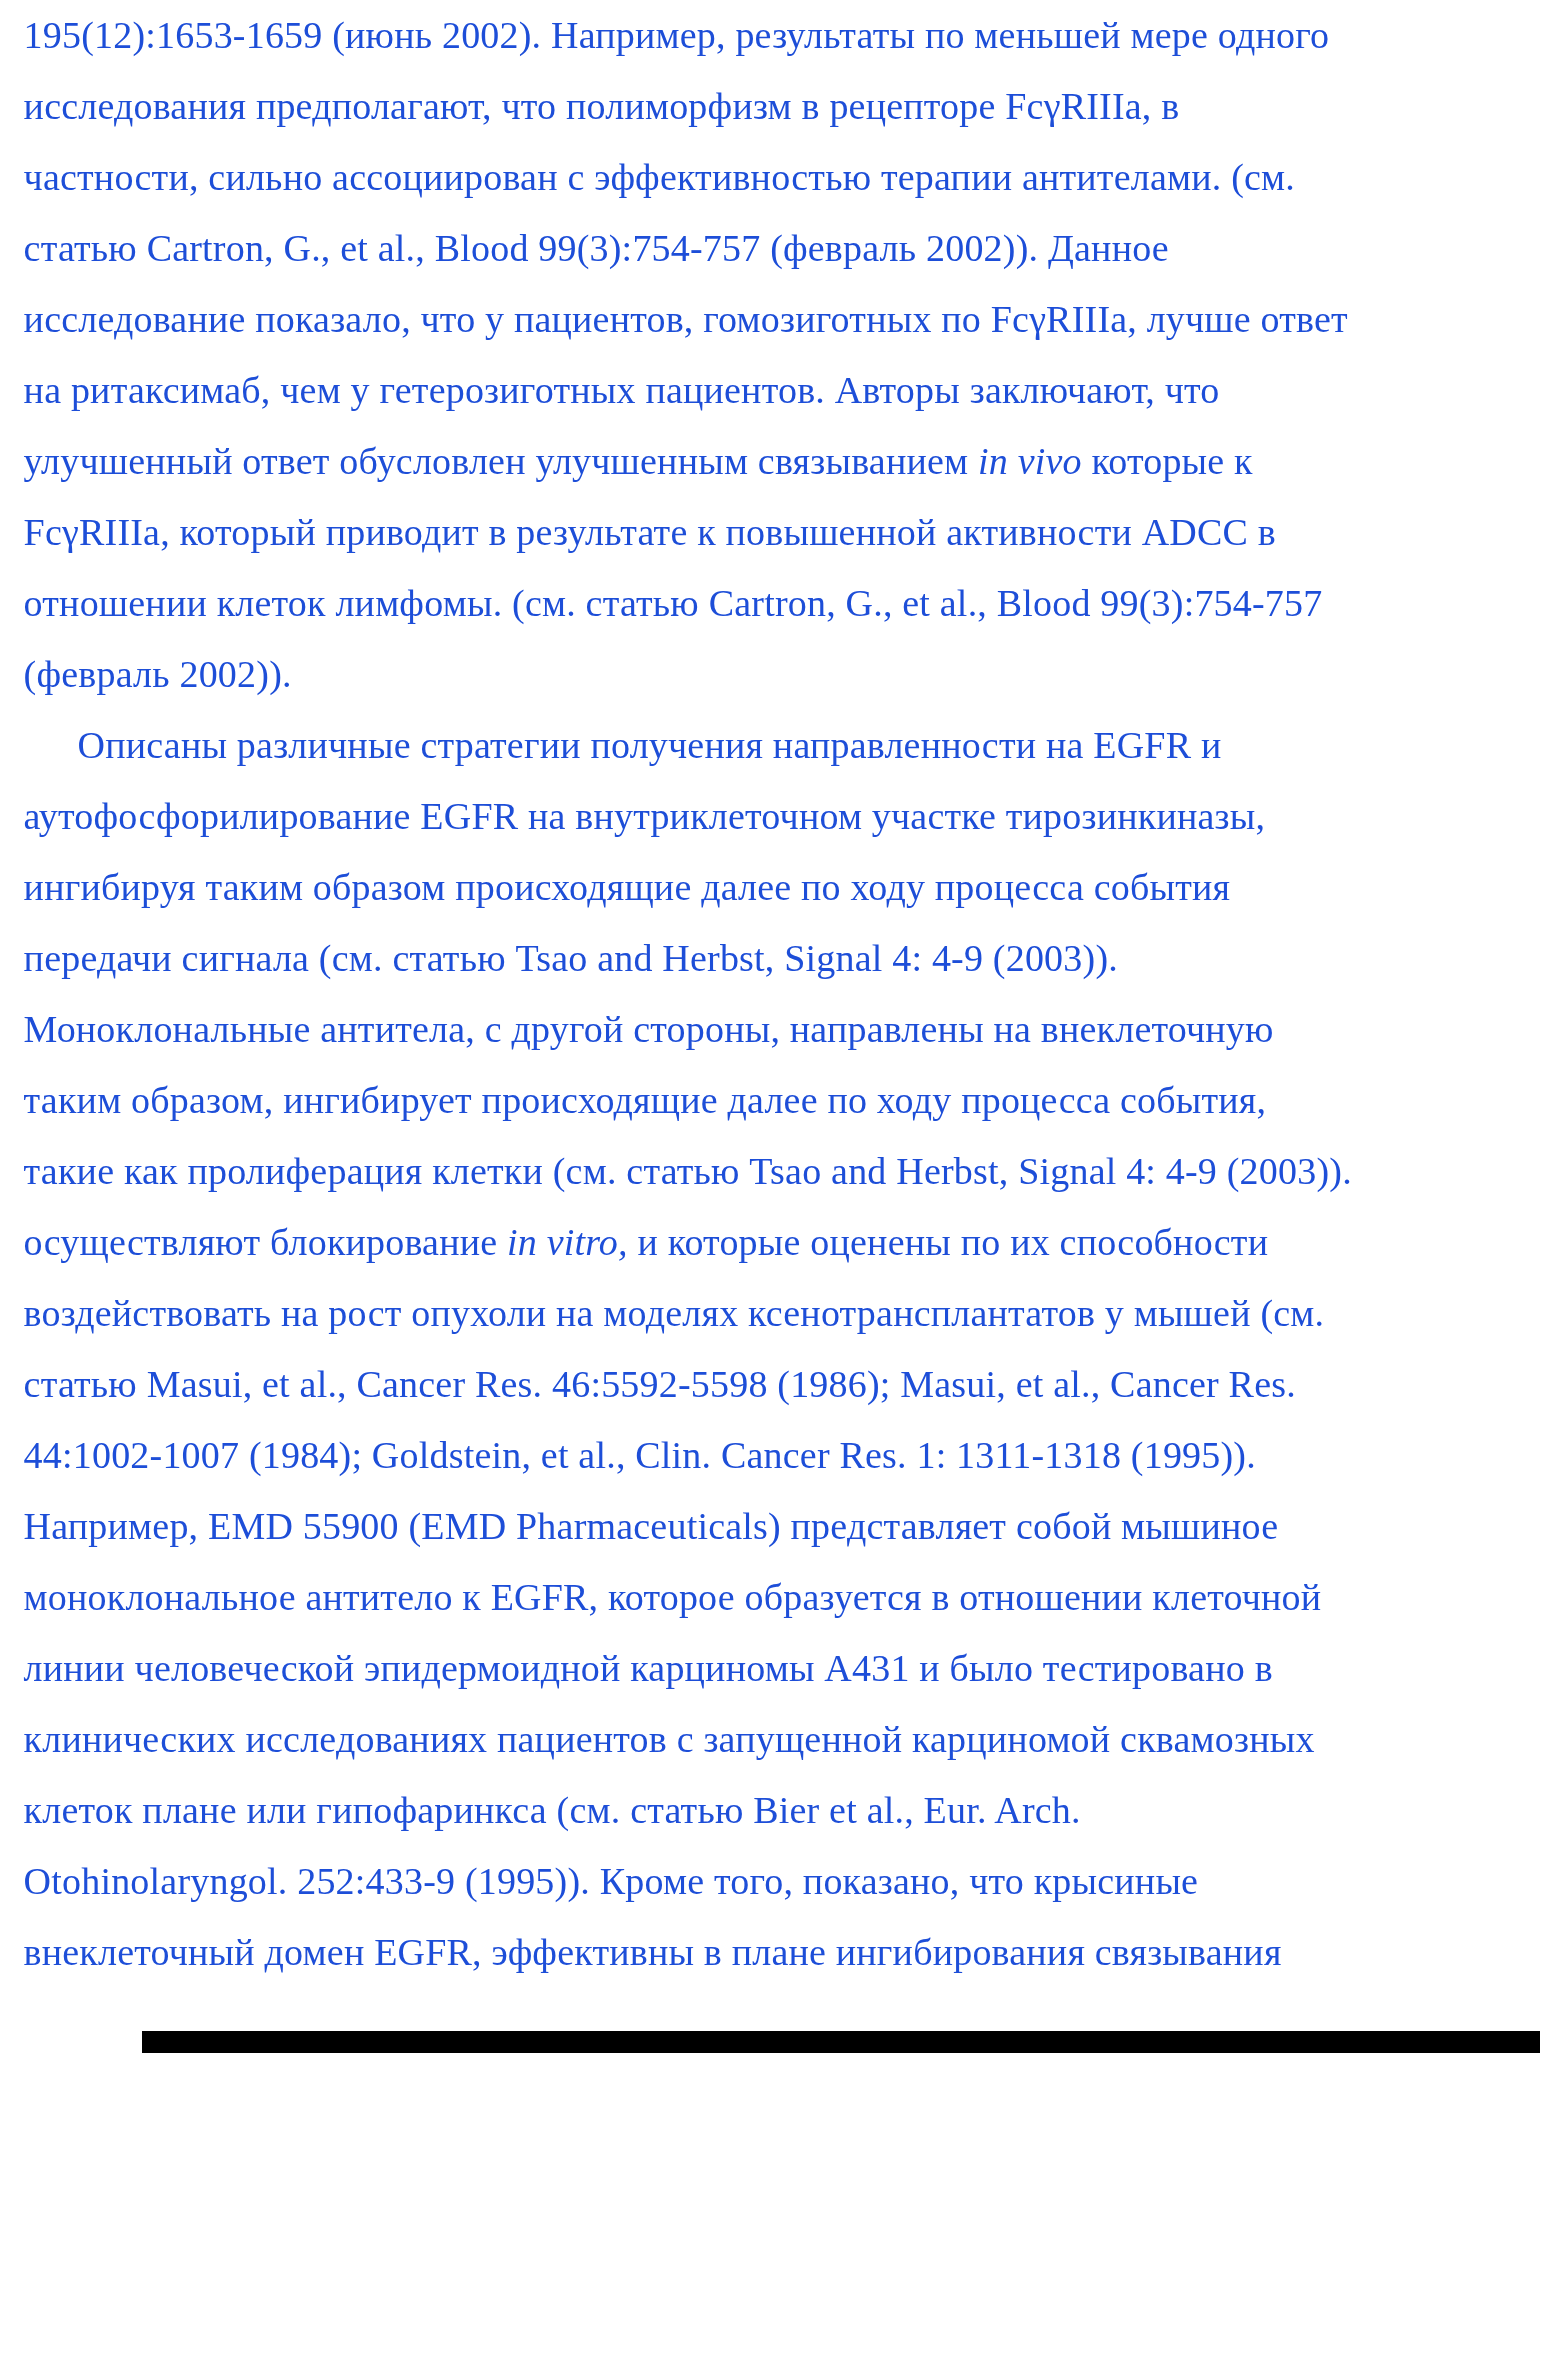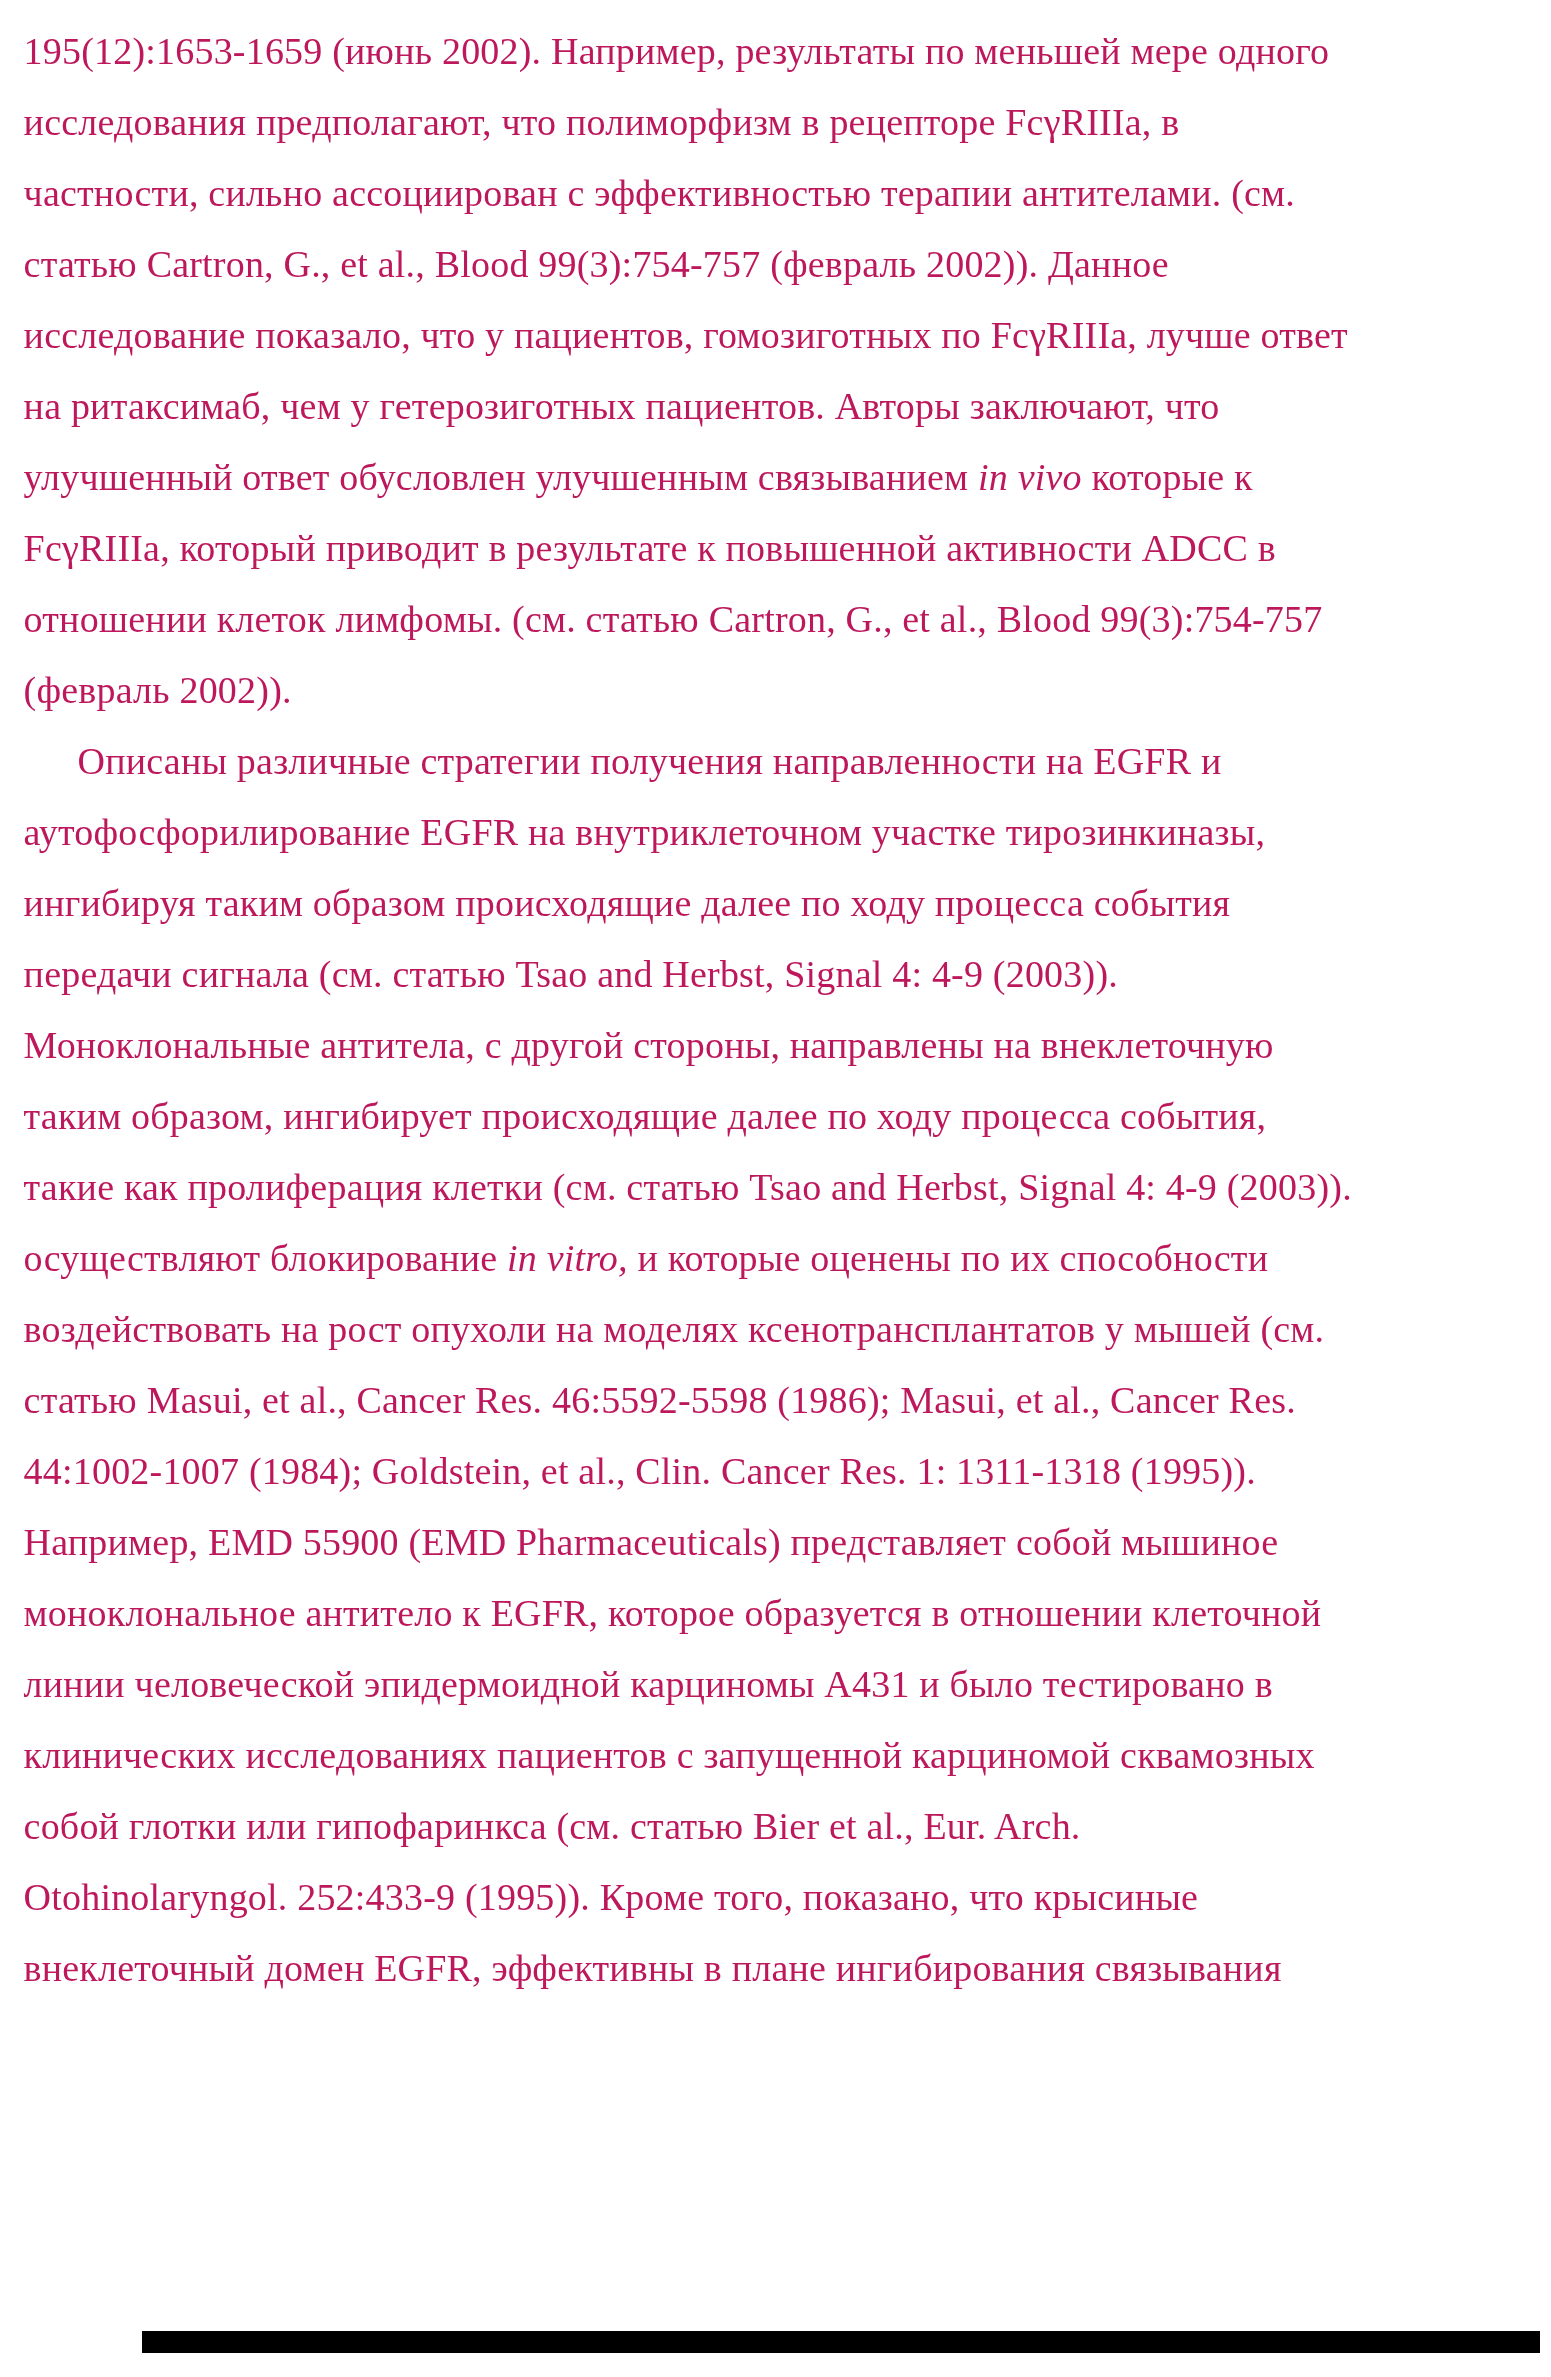--- a/index.html
+++ b/index.html
@@ -8,26 +8,25 @@
     background: #ffffff;
   }
   body {
     width: 1552px;
     height: 2377px;
     overflow: hidden;
   }
   .page {
     position: relative;
     width: 1552px;
-    height: 2337px;
+    height: 2053px;
     background: #ffffff;
     font-family: "Liberation Serif", "DejaVu Serif", serif;
-    color: #be185d;
+    color: #1d4ed8;
     overflow: hidden;
-    margin-top: 16px;
   }
   .content {
     position: absolute;
     top: 0;
     left: 23.6px;
     right: 11.8px;
   }
   .line {
     font-size: 38px;
     line-height: 71px;
@@ -72,19 +71,19 @@
       <div class="line"><span>таким образом, ингибирует происходящие далее по ходу процесса события,</span></div>
       <div class="line"><span>такие как пролиферация клетки (см. статью Tsao and Herbst, Signal 4: 4-9 (2003)).</span></div>
       <div class="line"><span>осуществляют блокирование </span><span class="italic">in vitro,</span><span> и которые оценены по их способности</span></div>
       <div class="line"><span>воздействовать на рост опухоли на моделях ксенотрансплантатов у мышей (см.</span></div>
       <div class="line"><span>статью Masui, et al., Cancer Res. 46:5592-5598 (1986); Masui, et al., Cancer Res.</span></div>
       <div class="line"><span>44:1002-1007 (1984); Goldstein, et al., Clin. Cancer Res. 1: 1311-1318 (1995)).</span></div>
       <div class="line"><span>Например, EMD 55900 (EMD Pharmaceuticals) представляет собой мышиное</span></div>
       <div class="line"><span>моноклональное антитело к EGFR, которое образуется в отношении клеточной</span></div>
       <div class="line"><span>линии человеческой эпидермоидной карциномы A431 и было тестировано в</span></div>
       <div class="line"><span>клинических исследованиях пациентов с запущенной карциномой сквамозных</span></div>
-      <div class="line"><span>собой глотки или гипофаринкса (см. статью Bier et al., Eur. Arch.</span></div>
+      <div class="line"><span>клеток плане или гипофаринкса (см. статью Bier et al., Eur. Arch.</span></div>
       <div class="line"><span>Otohinolaryngol. 252:433-9 (1995)). Кроме того, показано, что крысиные</span></div>
       <div class="line"><span>внеклеточный домен EGFR, эффективны в плане ингибирования связывания</span></div>
     </div>
   <div class="bottom-bar" style="background: rgb(0, 0, 0);"></div>
 </div>
 
 
 </body></html>

